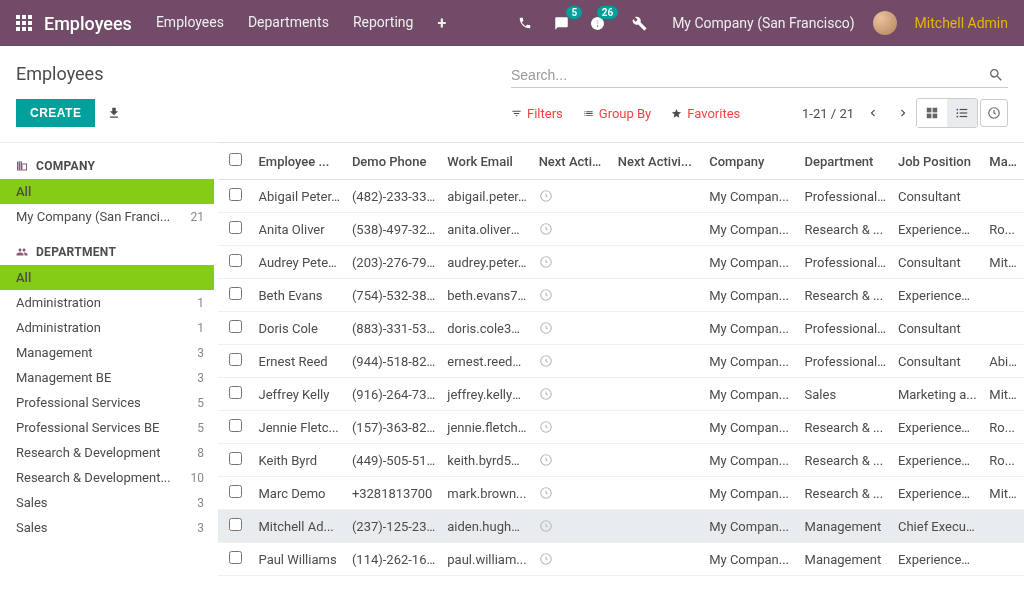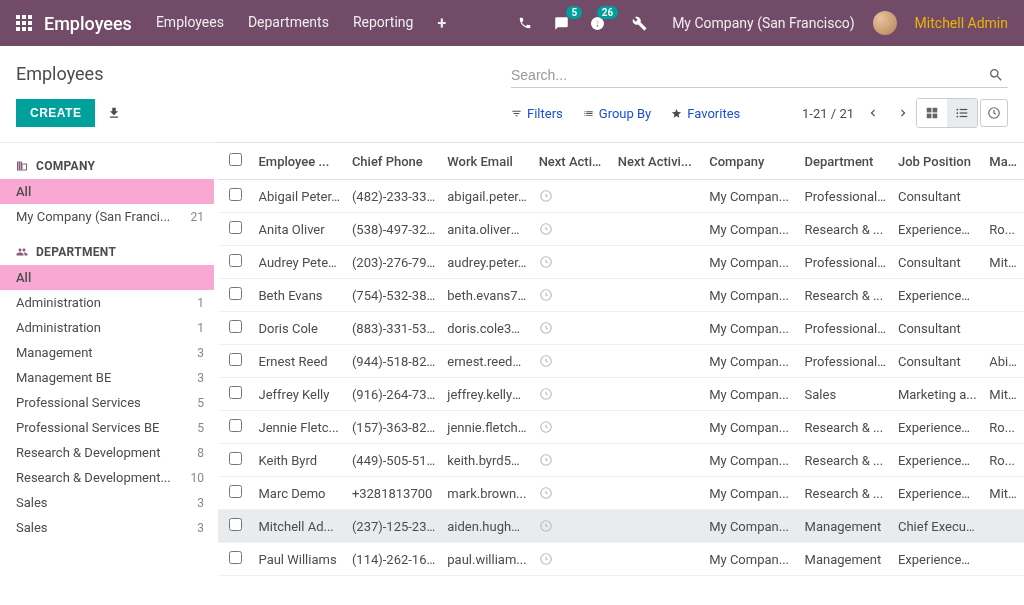--- a/index.html
+++ b/index.html
@@ -26,37 +26,37 @@
   .search-wrap { flex: 1; display: flex; align-items: flex-end; border-bottom: 1px solid #ccc; height: 30px; gap: 33px; }
   .search-input { flex: 1; border: none; outline: none; font-size: 14px; padding: 4px 0; }
   .search-input::placeholder { color: #999; }
   .search-icon-btn { cursor: pointer; padding: 4px; }
 
   .cp-row2 { display: flex; align-items: center; margin-bottom: 14px; }
   .cp-left { display: flex; align-items: center; gap: 12px; flex: 0 0 495px; }
   .btn-create { background: #00a09d; color: #fff; border: none; padding: 7px 14px; font-weight: 700; font-size: 12px; letter-spacing: 0.5px; cursor: pointer; }
   .icon-btn-plain { cursor: pointer; color: #4c4c4c; }
   .cp-right { flex: 1; display: flex; align-items: center; justify-content: space-between; }
-  .search-options { display: flex; gap: 20px; align-items: center; color: #1d4ed8; font-size: 13px;}
+  .search-options { display: flex; gap: 20px; align-items: center; color: #ef4444; font-size: 13px;}
   .search-opt { display: inline-flex; align-items: center; gap: 5px; cursor: pointer; }
   .pager-group { display:flex; align-items:center; gap:2px;}
   .pager { display: flex; align-items: center; gap: 8px; color: #4c4c4c; }
   .pager-btn { cursor: pointer; color: #888; padding: 4px; }
   .view-switch { display: flex; gap: 0; border:1px solid #ccc; border-radius:3px; overflow:hidden;}
   .view-btn { width: 30px; height: 28px; display: inline-flex; align-items: center; justify-content: center; cursor: pointer; background:#fff;}
   .view-btn.active { background: #e9ecef; }
   .activity-btn{ width:28px; height:28px; display:inline-flex; align-items:center; justify-content:center; cursor:pointer; color:#888; border:1px solid #ccc; border-radius:3px;}
 
   
   .main { display: flex; height: calc(605px - 46px - 90px); }
   .sidebar { width: 218px; border-top: 1px solid #e9ecef; padding-top: 10px; overflow-y: auto; flex:0 0 218px; padding-left:16px;}
   .sb-section { margin-bottom: 10px; }
   .sb-header { display: flex; align-items: center; gap: 8px; font-weight: 700; color: #4c4c4c; font-size: 12px; letter-spacing: 0.3px; padding: 6px 0; text-transform: uppercase;}
   .sb-item { display: flex; justify-content: space-between; align-items: center; padding: 5px 10px 5px 16px; cursor: pointer; font-size: 13px; color: #4c4c4c; margin-left: -16px; margin-right:4px;}
-  .sb-item.active { background: #f9a8d4; font-weight: 500; }
+  .sb-item.active { background: #84cc16; font-weight: 500; }
   .sb-count { color: #888; font-size: 12px; }
 
   .content { flex: 1; border-top: 1px solid #dee2e6; overflow:hidden; position:relative;}
   .table-scroll{ height:100%; overflow-y:scroll; }
   table { width: 100%; border-collapse: collapse; table-layout: fixed; }
   th { text-align: left; font-weight: 500; font-size: 13px; color: #4c4c4c; padding: 10px 6px; border-bottom: 1px solid #dee2e6; white-space: nowrap; overflow: hidden; text-overflow: ellipsis; background:#fff; position:sticky; top:0; z-index:1;}
   td { padding: 8px 6px; border-bottom: 1px solid #f0f0f0; white-space: nowrap; overflow: hidden; text-overflow: ellipsis; font-size: 13px; color: #4c4c4c; }
   tr.selected td { background: #e9ecef; }
   .col-check { width: 34px; text-align:center;}
   .col-name { width: 92px; }
@@ -289,21 +289,21 @@
     </div>
   </div>
 
   <div class="content">
     <div class="table-scroll">
     <table>
       <thead>
         <tr>
           <th class="col-check"><input type="checkbox" style=""></th>
           <th class="col-name">Employee ...</th>
-          <th class="col-phone">Chief Phone</th>
+          <th class="col-phone">Demo Phone</th>
           <th class="col-email">Work Email</th>
           <th class="col-activity">Next Activity</th>
           <th class="col-activity2">Next Activi...</th>
           <th class="col-company">Company</th>
           <th class="col-dept">Department</th>
           <th class="col-job">Job Position</th>
           <th class="col-manager">Ma...</th>
         </tr>
       </thead>
       <tbody id="tbody">

